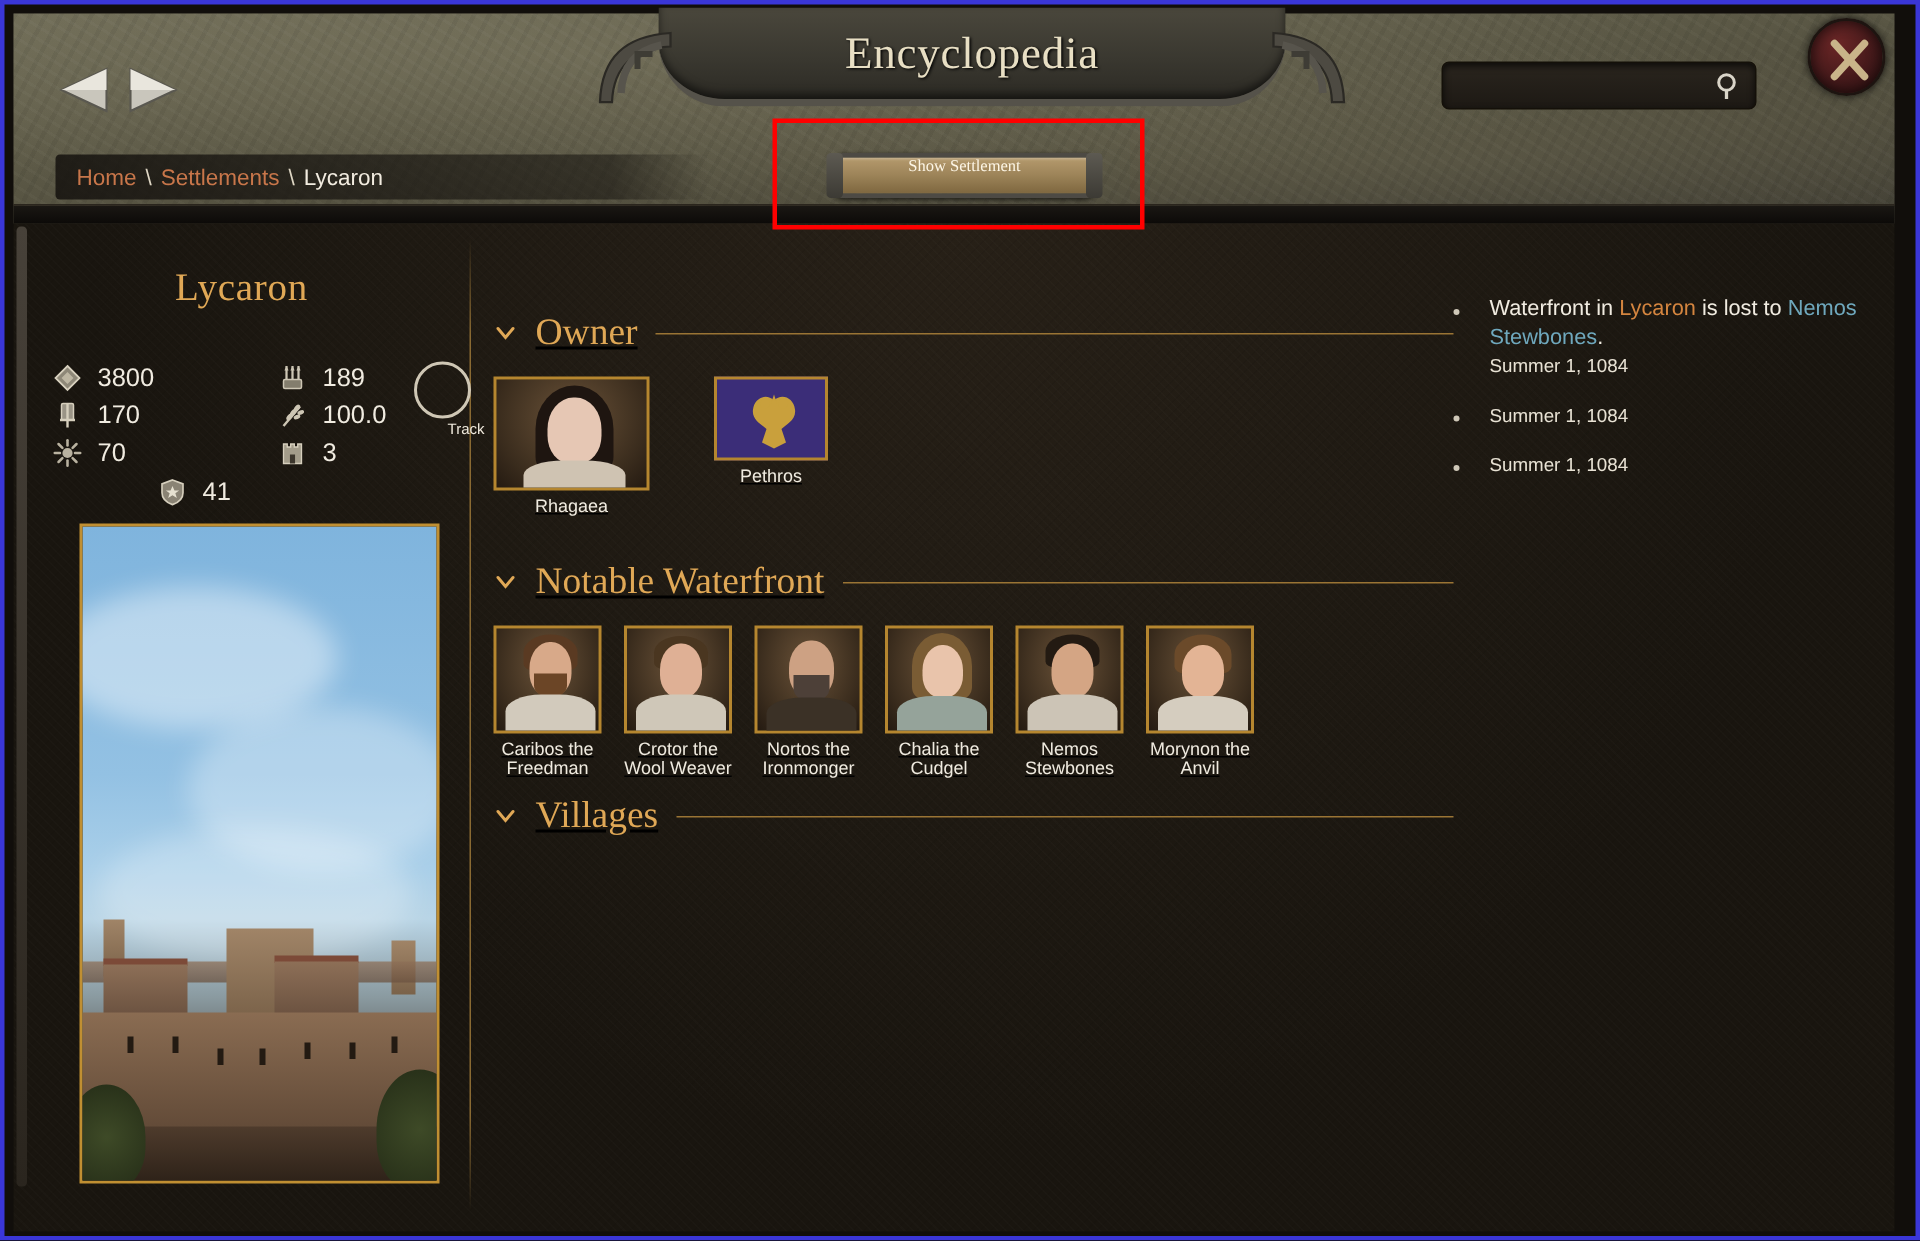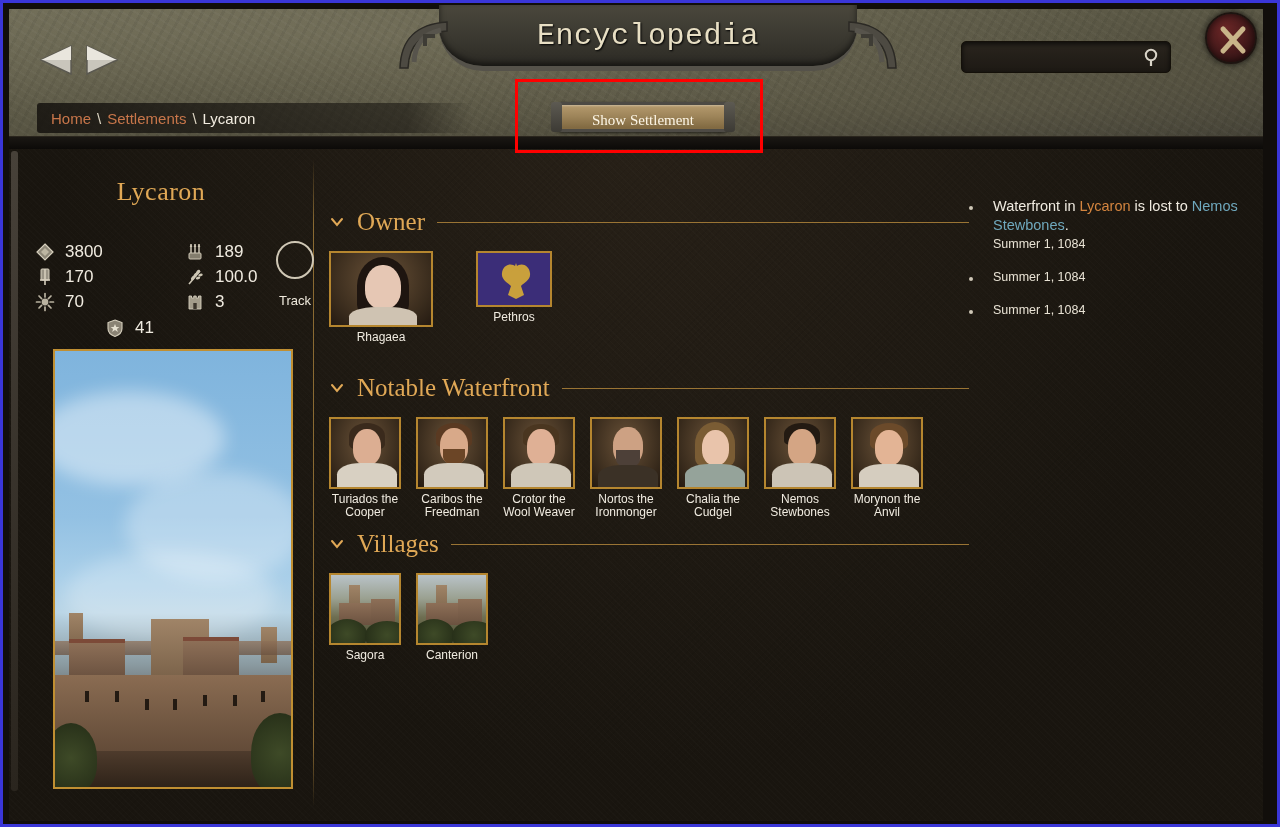--- a/index.html
+++ b/index.html
@@ -51,21 +51,21 @@
     box-shadow: inset 0 -3px 6px rgba(0,0,0,.55);
   }
   #title-plaque .knot{
     position:absolute; bottom:-10px; width:56px; height:60px;
   }
   #title-plaque .knot.left{ left:-44px; }
   #title-plaque .knot.right{ right:-44px; transform: scaleX(-1); }
   #page-title{
     position:absolute; left:0; right:0; top:14px;
     text-align:center;
-    font-family:Liberation Mono, monospace;
+    font-family:Liberation Serif, serif;
     font-size:30px; color:#e8dfc4; letter-spacing:.5px;
     text-shadow: 1px 1px 2px #000;
   }
 
   
   #nav-arrows{ position:absolute; left:30px; top:36px; display:flex; gap:12px; }
   .nav-arrow{ width:34px; height:30px; cursor:pointer; }
 
   
   #search-wrap{
@@ -104,22 +104,22 @@
   .crumb-link{ color:#c8764a; cursor:pointer; }
   .crumb-sep{ color:#ded6c4; }
   .crumb-current{ color:#f2ece0; }
 
   
   #show-settlement-button{
     position:absolute; left:548px; top:93px; width:172px; height:30px;
     background: linear-gradient(180deg,#b59a6d 0%, #9d8459 48%, #7e673f 100%);
     border:3px solid #4d4a44;
     border-radius:5px;
-    color:#fdf6e6; font-size:15px;
-    display:flex; align-items:flex-end; justify-content:center;
+    color:#fdf6e6; font-size:11px;
+    display:flex; align-items:flex-start; justify-content:center;
     font-family:"Liberation Serif", serif;
     box-shadow: inset 0 1px 2px rgba(255,255,255,.3), 0 1px 3px rgba(0,0,0,.6);
     cursor:pointer;
   }
   .btn-clasp{
     position:absolute; top:-3px; width:11px; height:30px;
     background: linear-gradient(180deg,#5d5a52,#3c3a34);
     border-radius:3px;
   }
   .btn-clasp.l{ left:-9px; } .btn-clasp.r{ right:-9px; }
@@ -171,39 +171,39 @@
     position:absolute; left:70px; top:76px;
   }
   #track-button{
     position:absolute; left:232px; top:2px;
     width:56px; text-align:center; cursor:pointer;
   }
   #track-circle{
     width:38px; height:38px; margin:0 auto;
     border:2px solid #cfc7b5; border-radius:50%;
   }
-  #track-label{ color:#efe9dc; font-size:13px; margin-top:14px; }
+  #track-label{ color:#efe9dc; font-size:10px; margin-top:2px;text-align:right; }
 
   
   #settlement-art{
     position:absolute; left:44px; top:200px; width:240px; height:440px;
     border:2px solid #c08f32;
     background: linear-gradient(180deg,#7fb4dd 0%, #93c1e3 38%, #a9cfe9 52%, #b9d5e6 60%, #8a9aa0 72%, #3c332b 88%, #1a1510 100%);
     overflow:hidden;
   }
   .cloud{ position:absolute; border-radius:50%; background: rgba(255,255,255,.42); filter: blur(9px); }
   .wall{ position:absolute; background: linear-gradient(180deg,#8d6f57,#6b5240); }
   .tower{ position:absolute; background: linear-gradient(180deg,#a08467,#7a6249); }
   .roof{ position:absolute; background:#7c4a38; }
   .window{ position:absolute; background:#231a12; width:4px; height:11px; }
   .foliage{ position:absolute; background: radial-gradient(circle, #3e4a27, #232b16); border-radius:50% 50% 40% 40%; }
 
   
   #main{ position:absolute; left:320px; top:0; width:640px; height:672px; }
-  .section{ position:absolute; left:0; width:640px; }
+  .section{ position:absolute; left:0; width:640px;text-decoration:underline; }
   .section-header{ display:flex; align-items:center; gap:12px; height:34px; }
   .chevron{ width:16px; height:16px; flex:0 0 16px; cursor:pointer; }
   .section-title{
     font-family:"Liberation Serif", serif;
     font-size:25px; color:#e0a856; white-space:nowrap;
   }
   .section-rule{ flex:1; height:1px; background:#9a7434; }
 
   .card-row{ display:flex; gap:15px; margin-top:12px; }
   .card{ width:72px; text-align:center; cursor:pointer; }
@@ -474,29 +474,20 @@
         <div class="section-header">
           <svg class="chevron" viewBox="0 0 16 16">
             <polyline points="3,5 8,11 13,5" fill="none" stroke="#e0a856" stroke-width="2" stroke-linecap="round"></polyline>
           </svg>
           <span class="section-title">Notable Waterfront</span>
           <span class="section-rule"></span>
         </div>
         <div class="card-row">
           <div class="card">
             <div class="portrait">
-              <div class="face-hair" style="left:18px; top:4px; width:36px; height:26px; background:#3a2a1c;"></div>
-              <div class="face-head" style="left:22px; top:10px; width:28px; height:36px; background:#dcae92;"></div>
-              <div class="face-body" style="left:6px; top:44px; width:60px; height:28px; background:#d8d0c2;"></div>
-            </div>
-            <div class="card-label">Turiados the
-Cooper</div>
-          </div>
-          <div class="card">
-            <div class="portrait">
               <div class="face-hair" style="left:18px; top:4px; width:36px; height:24px; background:#5a3a22;"></div>
               <div class="face-head" style="left:22px; top:9px; width:28px; height:36px; background:#d8a989;"></div>
               <div class="face-hair" style="left:25px; top:30px; width:22px; height:16px; background:#6b4526; border-radius:0 0 50% 50%;"></div>
               <div class="face-body" style="left:6px; top:44px; width:60px; height:28px; background:#d2cabc;"></div>
             </div>
             <div class="card-label">Caribos the
 Freedman</div>
           </div>
           <div class="card">
             <div class="portrait">
@@ -547,42 +538,20 @@
       </div>
 
       <div class="section" style="top:378px;">
         <div class="section-header">
           <svg class="chevron" viewBox="0 0 16 16">
             <polyline points="3,5 8,11 13,5" fill="none" stroke="#e0a856" stroke-width="2" stroke-linecap="round"></polyline>
           </svg>
           <span class="section-title">Villages</span>
           <span class="section-rule"></span>
         </div>
-        <div class="card-row">
-          <div class="card">
-            <div class="village-thumb">
-              <div class="tower" style="left:18px; top:10px; width:11px; height:30px;"></div>
-              <div class="wall" style="left:8px; top:28px; width:34px; height:22px;"></div>
-              <div class="wall" style="left:40px; top:24px; width:24px; height:26px;"></div>
-              <div class="foliage" style="left:-4px; top:44px; width:40px; height:30px;"></div>
-              <div class="foliage" style="left:34px; top:46px; width:44px; height:28px;"></div>
-            </div>
-            <div class="card-label">Sagora</div>
-          </div>
-          <div class="card">
-            <div class="village-thumb">
-              <div class="tower" style="left:18px; top:10px; width:11px; height:30px;"></div>
-              <div class="wall" style="left:8px; top:28px; width:34px; height:22px;"></div>
-              <div class="wall" style="left:40px; top:24px; width:24px; height:26px;"></div>
-              <div class="foliage" style="left:-4px; top:44px; width:40px; height:30px;"></div>
-              <div class="foliage" style="left:34px; top:46px; width:44px; height:28px;"></div>
-            </div>
-            <div class="card-label">Canterion</div>
-          </div>
-        </div>
       </div>
     </div>
 
     <div id="events">
         <div class="event">
           <span class="event-bullet"></span>
           <div>
             <div class="event-text"><span>Waterfront in </span><span class="ev-place">Lycaron</span><span> is lost to </span><span class="ev-person">Nemos Stewbones</span><span>.</span></div>
             <div class="event-date">Summer 1, 1084</div>
           </div>

